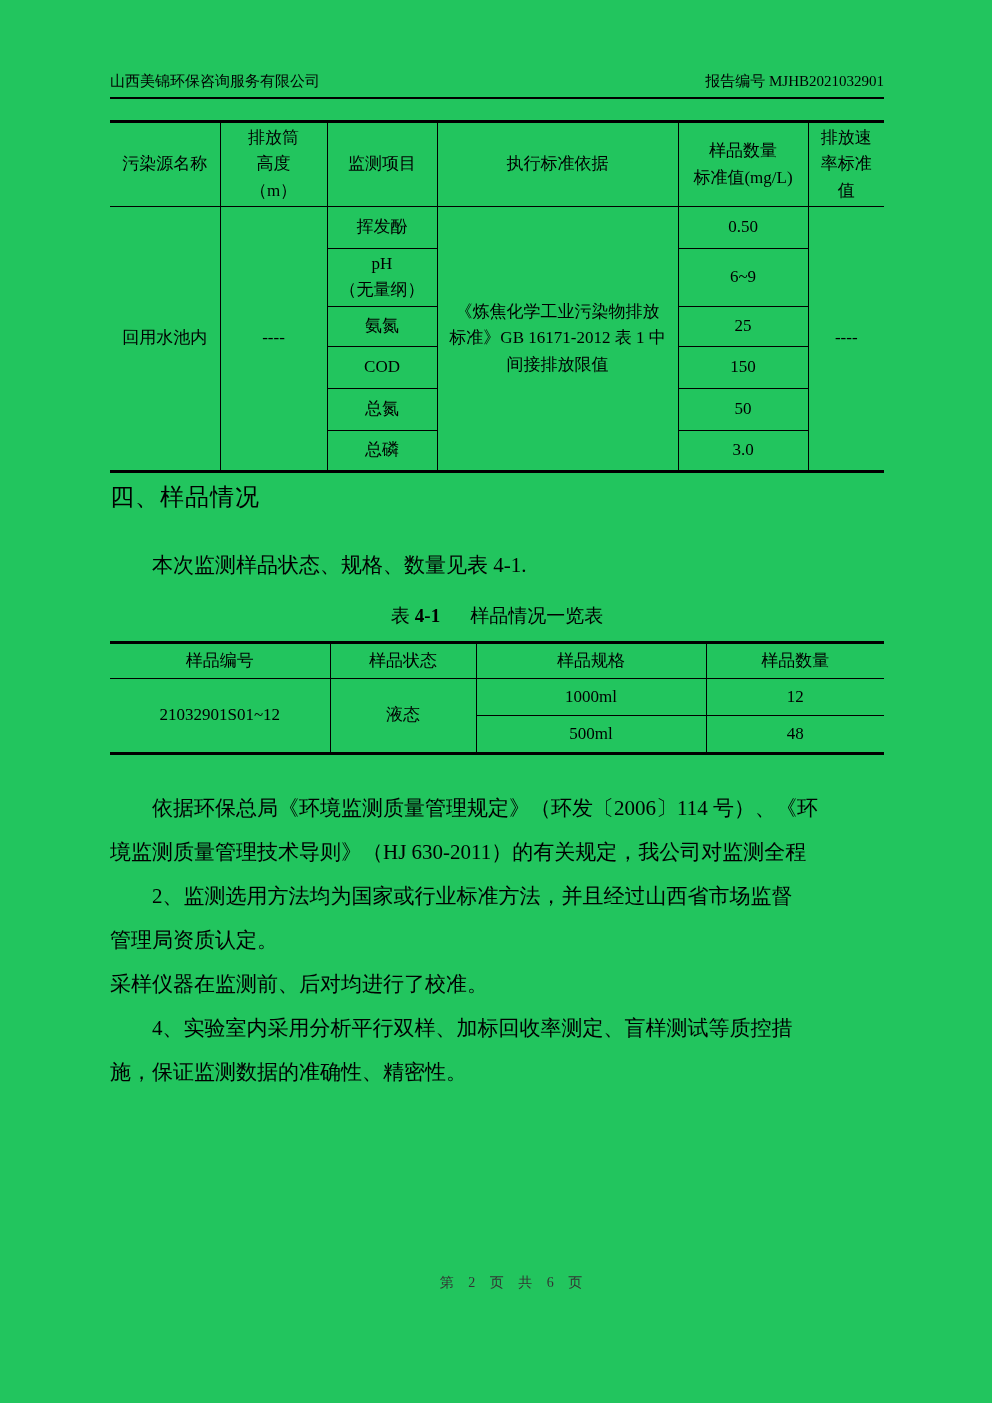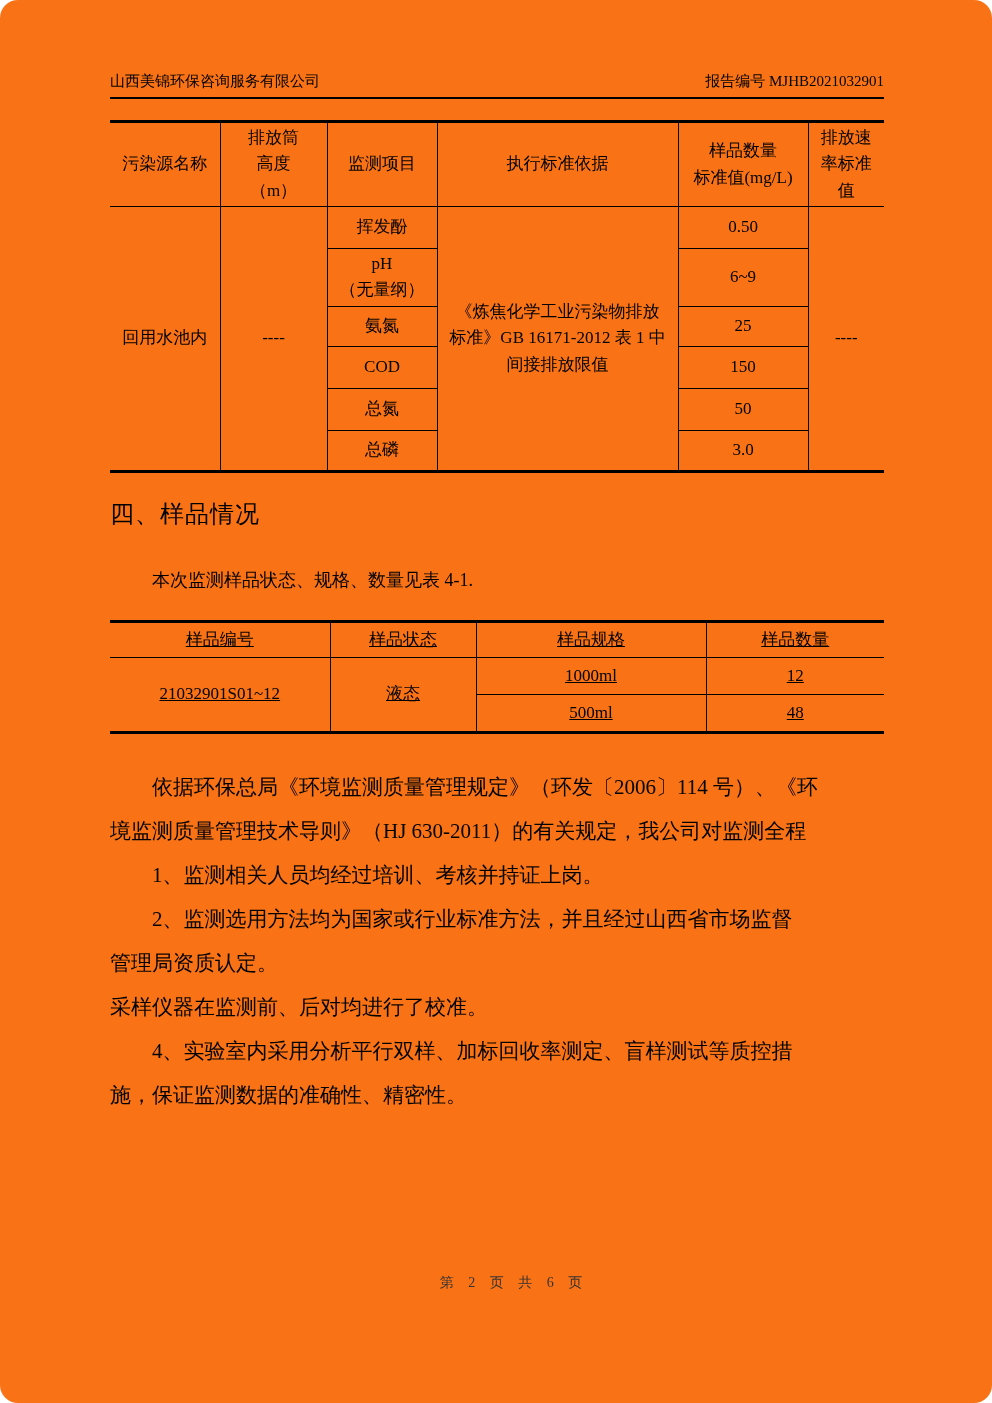--- a/index.html
+++ b/index.html
@@ -1,21 +1,20 @@
 <!DOCTYPE html>
 <html><head>
 <meta charset="utf-8">
 <style>
   * { margin:0; padding:0; box-sizing:border-box; }
   html,body { background:#ffffff; }
   .page {
-    position:relative; width:992px; height:1403px; background:#f97316;
+    position:relative; width:992px; height:1403px; background:#22c55e;
     color:#000; font-family:"Liberation Serif","DejaVu Serif",serif;
     overflow:hidden;
-    border-radius:18px;
   }
   .content { position:absolute; left:110px; top:72px; width:774px; }
 
   
   .doc-header {
     display:flex; justify-content:space-between; align-items:flex-end;
     font-size:15px; padding-bottom:6px; border-bottom:2px solid #000;
   }
 
   
@@ -33,29 +32,29 @@
 
   table.t1 { margin-top:21px; }
   .t1 .r0 { height:80px; }
   .t1 .r1 { height:42px; }
   .t1 .r2 { height:48px; }
   .t1 .r3 { height:40px; }
   .t1 .r4 { height:42px; }
   .t1 .r5 { height:42px; }
   .t1 .r6 { height:41px; }
 
-  table.t2 { margin-top:28px;text-decoration:underline; }
+  table.t2 { margin-top:12px; }
   .t2 .s0 { height:36px; }
   .t2 .s1 { height:37px; }
   .t2 .s2 { height:38px; }
 
   
-  .sec-heading { font-size:24px; font-weight:normal; margin-top:25px; letter-spacing:1px; }
+  .sec-heading { font-size:24px; font-weight:normal; margin-top:8px; letter-spacing:1px; }
   .sec-heading.h5 { margin-top:28px; }
-  .intro { margin-top:38px; font-size:18px; text-indent:42px; }
+  .intro { margin-top:38px; font-size:21px; text-indent:42px; }
   .caption { margin-top:24px; text-align:center; font-size:19px; }
   .caption .cap-num { font-weight:bold; margin-left:5px; }
   .caption .cap-title { margin-left:30px; }
 
   .qa-text { margin-top:31px; font-size:21px; line-height:44px; }
   .qa-text .line { white-space:nowrap; }
   .qa-text .indent { text-indent:42px;font-family:Liberation Serif, serif; }
 
   
   .doc-footer {
@@ -128,20 +127,23 @@
           <td>总磷</td>
           <td>3.0</td>
         </tr>
       </tbody>
     </table>
 
     <h2 class="sec-heading">四、样品情况</h2>
 
     <p class="intro">本次监测样品状态、规格、数量见表 4-1.</p>
 
+    <div class="caption">
+      <span>表</span><span class="cap-num">4-1</span><span class="cap-title">样品情况一览表</span>
+    </div>
 
     <table class="rpt t2">
       <colgroup>
         <col style="width:220px">
           <col style="width:146px">
           <col style="width:230px">
           <col style="width:178px">
       </colgroup>
       <tbody>
         <tr class="s0">
@@ -161,21 +163,20 @@
           <td class="no-r">48</td>
         </tr>
       </tbody>
     </table>
 
 
     <div class="qa-text">
       <div class="line indent">依据环保总局《环境监测质量管理规定》（环发〔2006〕114 号）、《环</div>
       <div class="line">境监测质量管理技术导则》（HJ 630-2011）的有关规定，我公司对监测全程</div>
 
-      <div class="line indent">1、监测相关人员均经过培训、考核并持证上岗。</div>
 
       <div class="line indent">2、监测选用方法均为国家或行业标准方法，并且经过山西省市场监督</div>
       <div class="line">管理局资质认定。</div>
 
       <div class="line">采样仪器在监测前、后对均进行了校准。</div>
 
       <div class="line indent">4、实验室内采用分析平行双样、加标回收率测定、盲样测试等质控措</div>
       <div class="line">施，保证监测数据的准确性、精密性。</div>
     </div>
 

